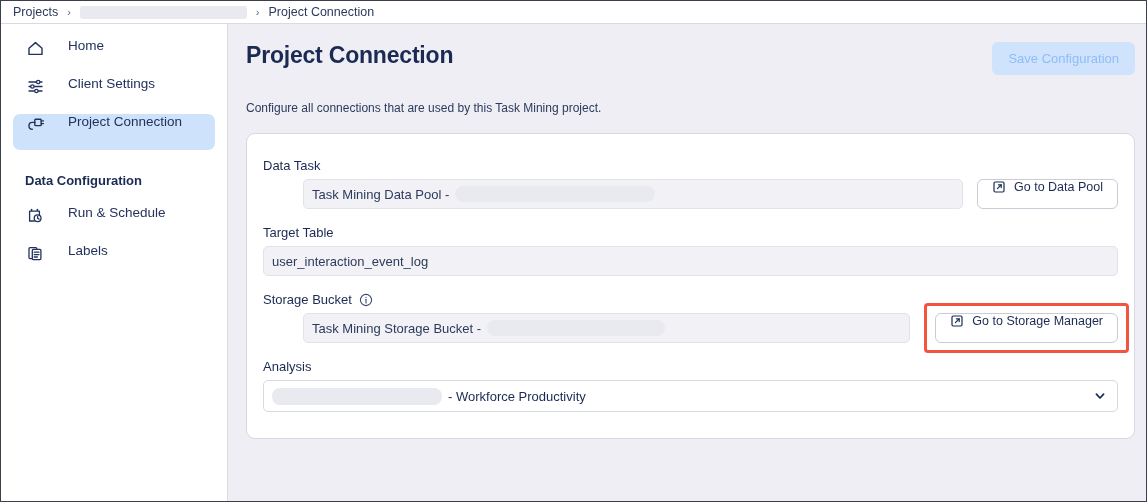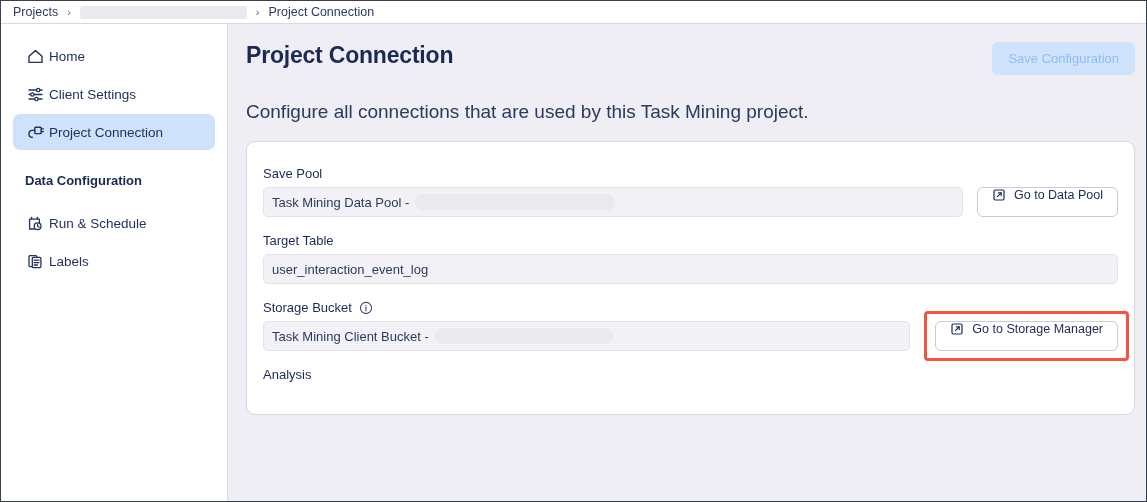--- a/index.html
+++ b/index.html
@@ -46,22 +46,21 @@
   
   .sidebar {
     width: 227px;
     flex: 0 0 227px;
     background: #ffffff;
     border-right: 1px solid #d9dbe3;
     padding: 12px 0 0 0;
   }
   .nav-item {
     display: flex;
-    align-items: center;
-    gap: 4px;
+    gap: 23px;
     height: 36px;
     margin: 2px 12px;
     padding: 0 12px;
     border-radius: 7px;
     font-size: 13.5px;
     color: #22325c;
     cursor: pointer;
   }
   .nav-item.active { background: #cfe2fb; font-weight: 400; }
   .nav-icon {
@@ -104,21 +103,21 @@
     color: #8fbdf6;
     border: none;
     border-radius: 6px;
     font-size: 13px;
     font-family: inherit;
     padding: 9px 16px;
     margin-right: 1px;
     cursor: default;
   }
   .page-desc {
-    font-size: 19px;
+    font-size: 12px;
     color: #2c3a5c;
     margin: 26px 0 0 0;
   }
 
   
   .card {
     margin-top: 18px;
     margin-right: 1px;
     background: #ffffff;
     border: 1px solid #d7d9e2;
@@ -128,21 +127,21 @@
   .field { margin-bottom: 16px; }
   .field:last-child { margin-bottom: 0; }
   .field-label {
     font-size: 13px;
     color: #1b2a52;
     margin-bottom: 6px;
     display: flex;
     align-items: center;
     gap: 7px;
   }
-  .field-row { display: flex; align-items: center; gap: 14px; }
+  .field-row { display: flex; align-items: center; gap: 14px; margin-left: 40px; }
 
   .input {
     flex: 1 1 auto;
     min-width: 0;
     height: 30px;
     display: flex;
     align-items: center;
     padding: 0 8px;
     border: 1px solid #e1e2ea;
     border-radius: 5px;
@@ -291,21 +290,21 @@
       <div class="page-head">
         <h1 class="page-title">Project Connection</h1>
         <button class="save-btn">Save Configuration</button>
       </div>
 
       <p class="page-desc">Configure all connections that are used by this Task Mining project.</p>
 
       <section class="card">
 
         <div class="field">
-          <div class="field-label">Save Pool</div>
+          <div class="field-label">Data Task</div>
           <div class="field-row">
             <div class="input">
               <span>Task Mining Data Pool -</span>
               <span class="redacted redact-pool"></span>
             </div>
             <button class="go-btn">
               <span>
                 <svg width="14" height="14" viewBox="0 0 14 14" fill="none" stroke="currentColor" stroke-width="1.2" stroke-linecap="round" stroke-linejoin="round">
                   <rect x="2" y="2" width="10" height="10" rx="1.2"></rect>
                   <path d="M5.4 8.6 L9.2 4.8"></path>
@@ -330,38 +329,49 @@
             <span class="info-icon">
               <svg width="14" height="14" viewBox="0 0 14 14" fill="none" stroke="currentColor" stroke-width="1.1">
                 <circle cx="7" cy="7" r="5.6"></circle>
                 <circle cx="7" cy="4.3" r="0.65" fill="currentColor" stroke="none"></circle>
                 <path d="M7 6.3 V10" stroke-linecap="round"></path>
               </svg>
             </span>
           </div>
           <div class="field-row">
             <div class="input">
-              <span>Task Mining Client Bucket -</span>
+              <span>Task Mining Storage Bucket -</span>
               <span class="redacted redact-bucket"></span>
             </div>
             <div class="highlight-box">
               <button class="go-btn">
                 <span>
                   <svg width="14" height="14" viewBox="0 0 14 14" fill="none" stroke="currentColor" stroke-width="1.2" stroke-linecap="round" stroke-linejoin="round">
                     <rect x="2" y="2" width="10" height="10" rx="1.2"></rect>
                     <path d="M5.4 8.6 L9.2 4.8"></path>
                     <path d="M6.4 4.8 H9.2 V7.6"></path>
                   </svg>
                 </span>
                 <span>Go to Storage Manager</span>
               </button>
             </div>
           </div>
         </div>
 
         <div class="field">
           <div class="field-label">Analysis</div>
+          <div class="select">
+            <span class="select-value">
+              <span class="redacted"></span>
+              <span>- Workforce Productivity</span>
+            </span>
+            <span class="chevron">
+              <svg width="14" height="14" viewBox="0 0 14 14" fill="none" stroke="currentColor" stroke-width="1.7" stroke-linecap="round" stroke-linejoin="round">
+                <path d="M3.4 5.2 L7 9 L10.6 5.2"></path>
+              </svg>
+            </span>
+          </div>
         </div>
 
       </section>
     </main>
   </div>
 </div>
 
 </body></html>

